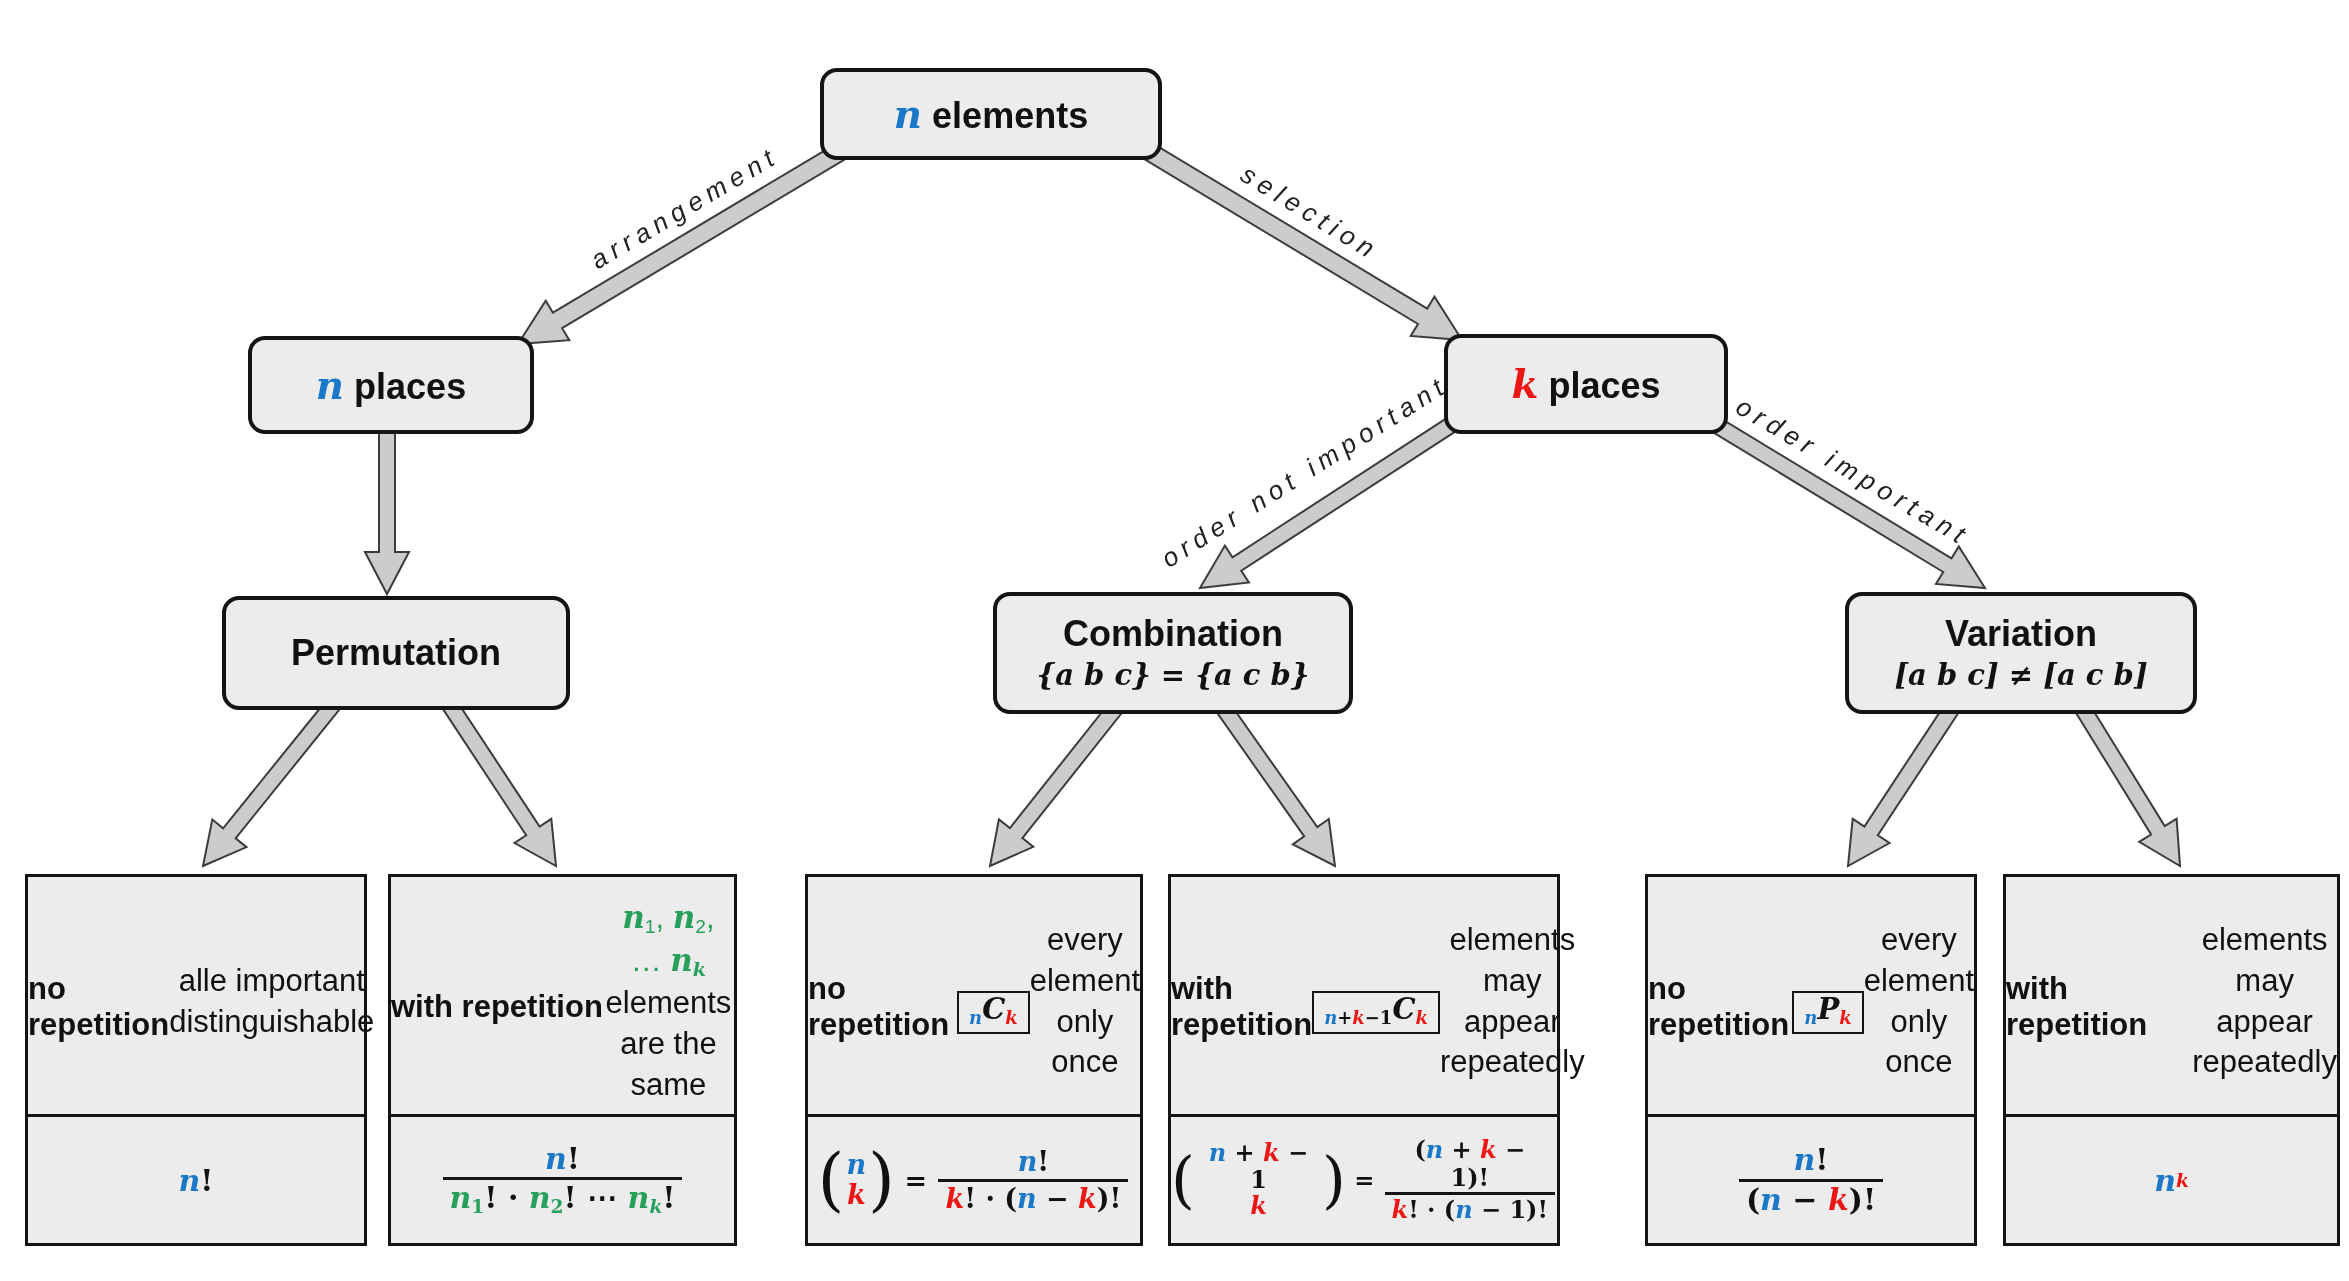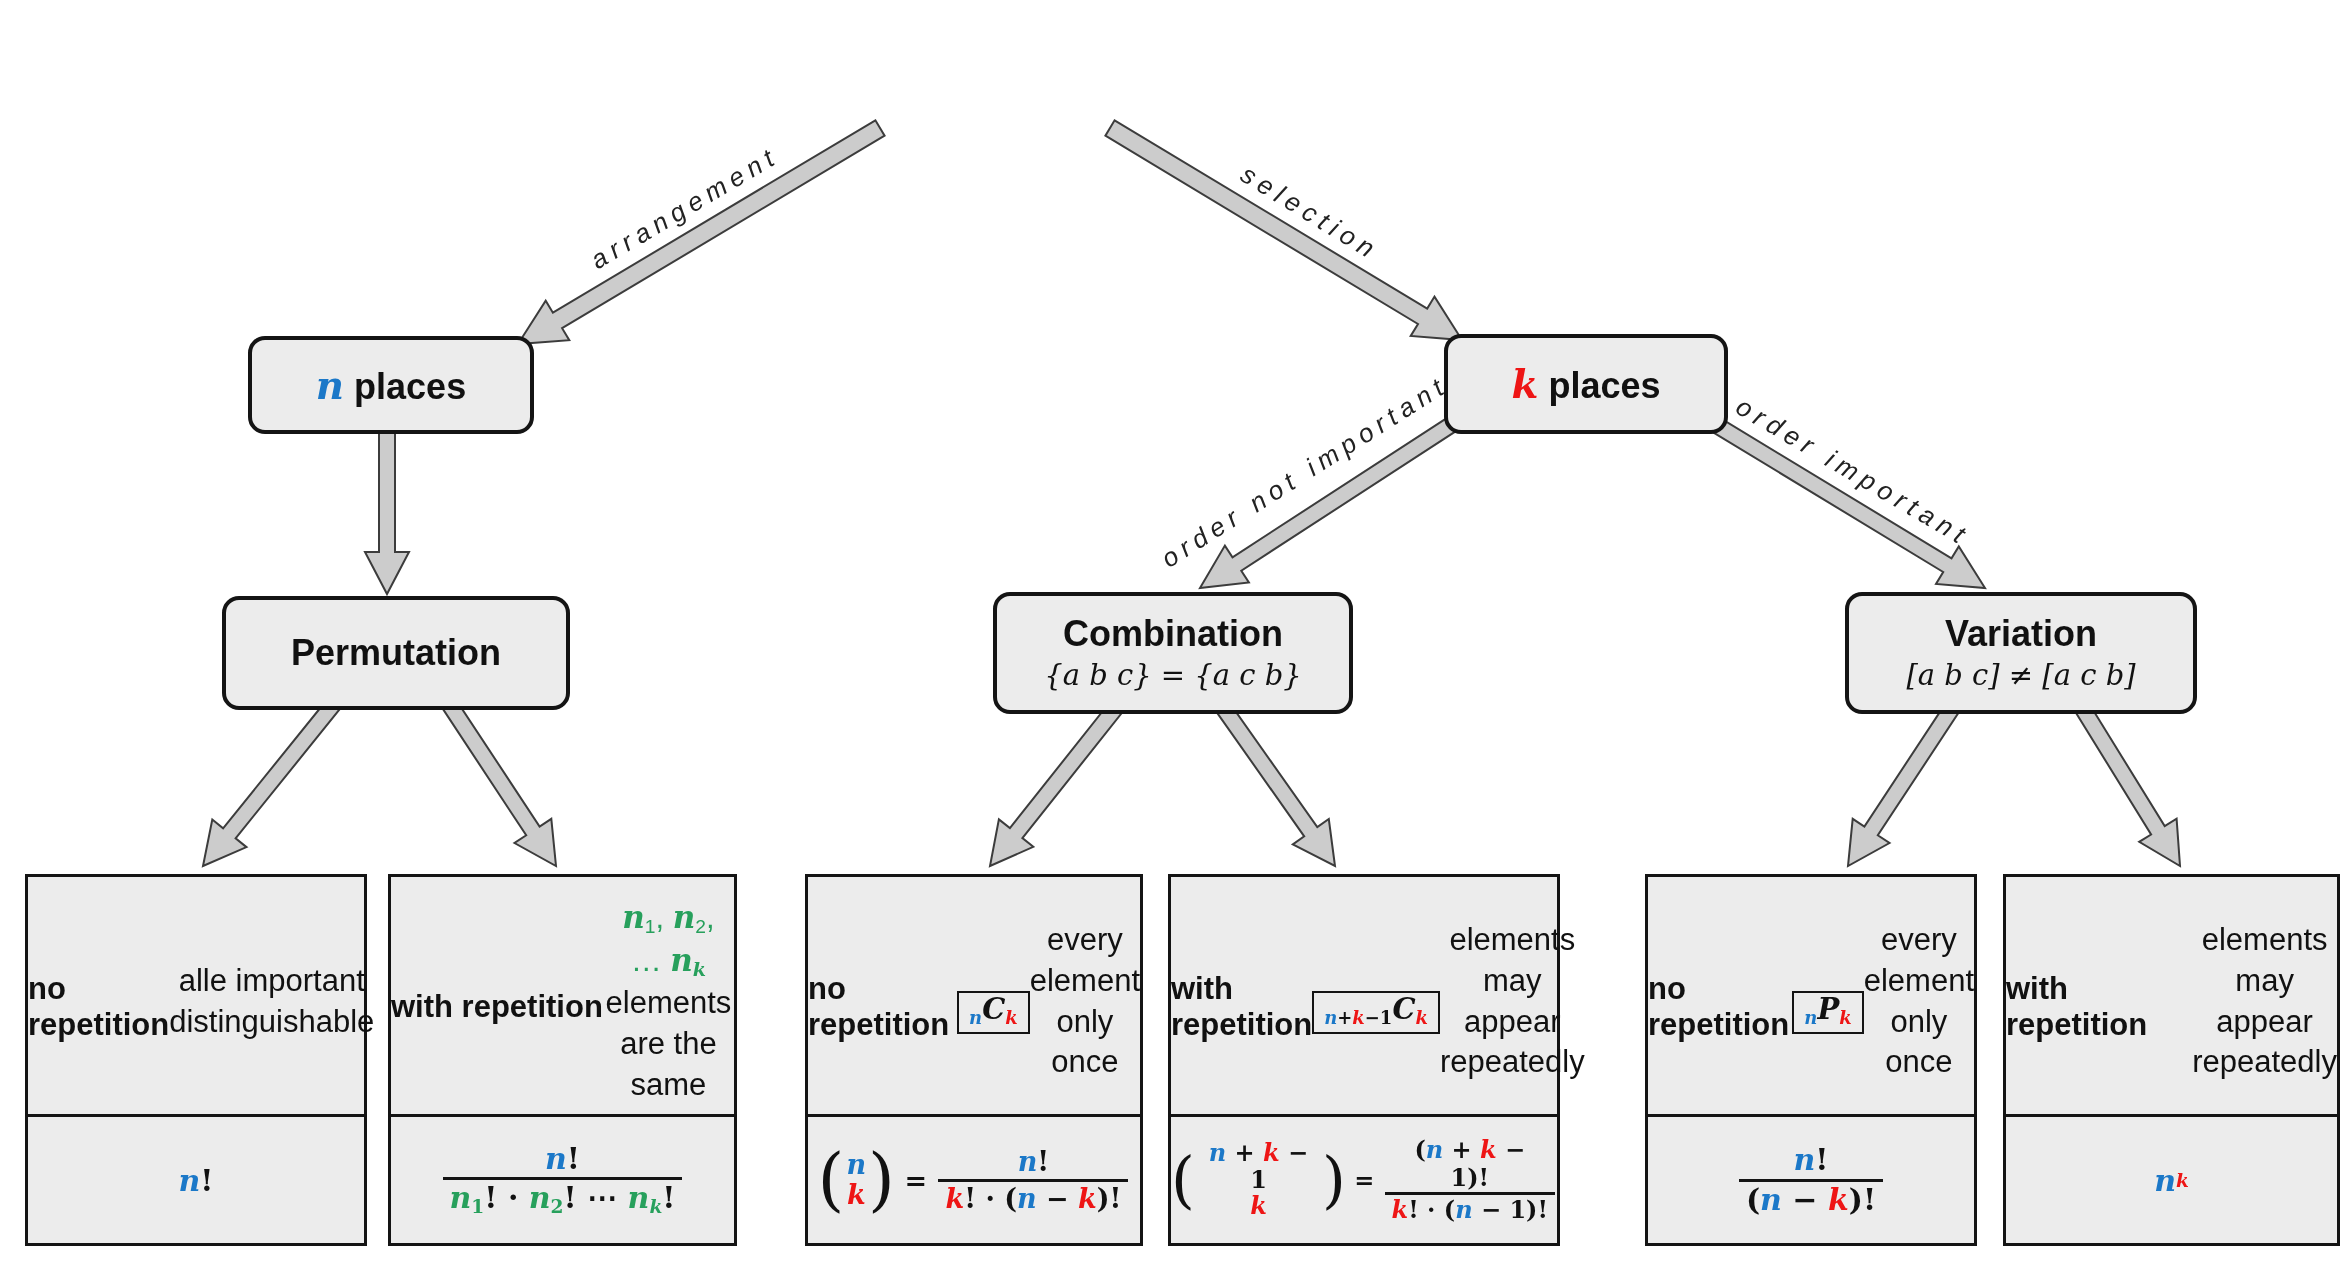--- a/index.html
+++ b/index.html
@@ -7,21 +7,21 @@
           font-family:"Liberation Sans",sans-serif;color:#111;overflow:hidden;}
   svg.connectors{position:absolute;left:0;top:0;z-index:0;}
 
   
   .node{position:absolute;background:#ececec;border:4px solid #141414;border-radius:17px;
         display:flex;flex-direction:column;align-items:center;justify-content:center;
         z-index:2;text-align:center;}
   .ntitle{font-weight:bold;font-size:36px;white-space:pre-wrap;line-height:1.1;}
   .ntitle .mi{font-size:1.08em;}
   .nsub{font-size:29px;margin-top:4px;font-family:"DejaVu Serif",serif;white-space:pre-wrap;}
-  .nsub .mi{font-weight:normal;}
+  .nsub .mi{font-weight:bold;}
 
   .node-root{left:820px;top:68px;width:334px;height:84px;}
   .node-nplaces{left:248px;top:336px;width:278px;height:90px;}
   .node-kplaces{left:1444px;top:334px;width:276px;height:92px;}
   .node-perm{left:222px;top:596px;width:340px;height:106px;text-align:center;}
   .node-comb{left:993px;top:592px;width:352px;height:114px;}
   .node-var{left:1845px;top:592px;width:344px;height:114px;}
 
   
   .leaf{position:absolute;top:874px;height:372px;background:#ececec;border:3px solid #141414;
@@ -83,20 +83,23 @@
       <polygon points="1208.5,700.6 1304.2,836.3 1292.8,844.4 1335.0,866.0 1328.8,819.0 1317.3,827.1 1221.5,691.4" fill="#cccccc" stroke="#3c3c3c" stroke-width="2" stroke-linejoin="miter"></polygon>
       <polygon points="1953.3,691.6 1864.4,826.5 1852.7,818.8 1848.0,866.0 1889.5,843.0 1877.8,835.3 1966.7,700.4" fill="#cccccc" stroke="#3c3c3c" stroke-width="2" stroke-linejoin="miter"></polygon>
       <polygon points="2068.2,700.2 2151.1,834.5 2139.2,841.8 2180.0,866.0 2176.6,818.7 2164.7,826.1 2081.8,691.8" fill="#cccccc" stroke="#3c3c3c" stroke-width="2" stroke-linejoin="miter"></polygon>
     </svg>
 
   <div class="edge-label lbl-arrangement">arrangement</div>
   <div class="edge-label lbl-selection">selection</div>
   <div class="edge-label lbl-ordernot">order not important</div>
   <div class="edge-label lbl-orderimp">order important</div>
 
+  <div class="node node-root">
+    <div class="ntitle"><span class="mi" style="color: rgb(27, 120, 200);">n</span><span> elements</span></div>
+  </div>
 
   <div class="node node-kplaces">
     <div class="ntitle"><span class="mi" style="color: rgb(238, 21, 21);">k</span><span> places</span></div>
   </div>
 
   <div class="node node-nplaces">
     <div class="ntitle"><span class="mi" style="color: rgb(27, 120, 200);">n</span><span> places</span></div>
   </div>
 
   <div class="node node-perm">

